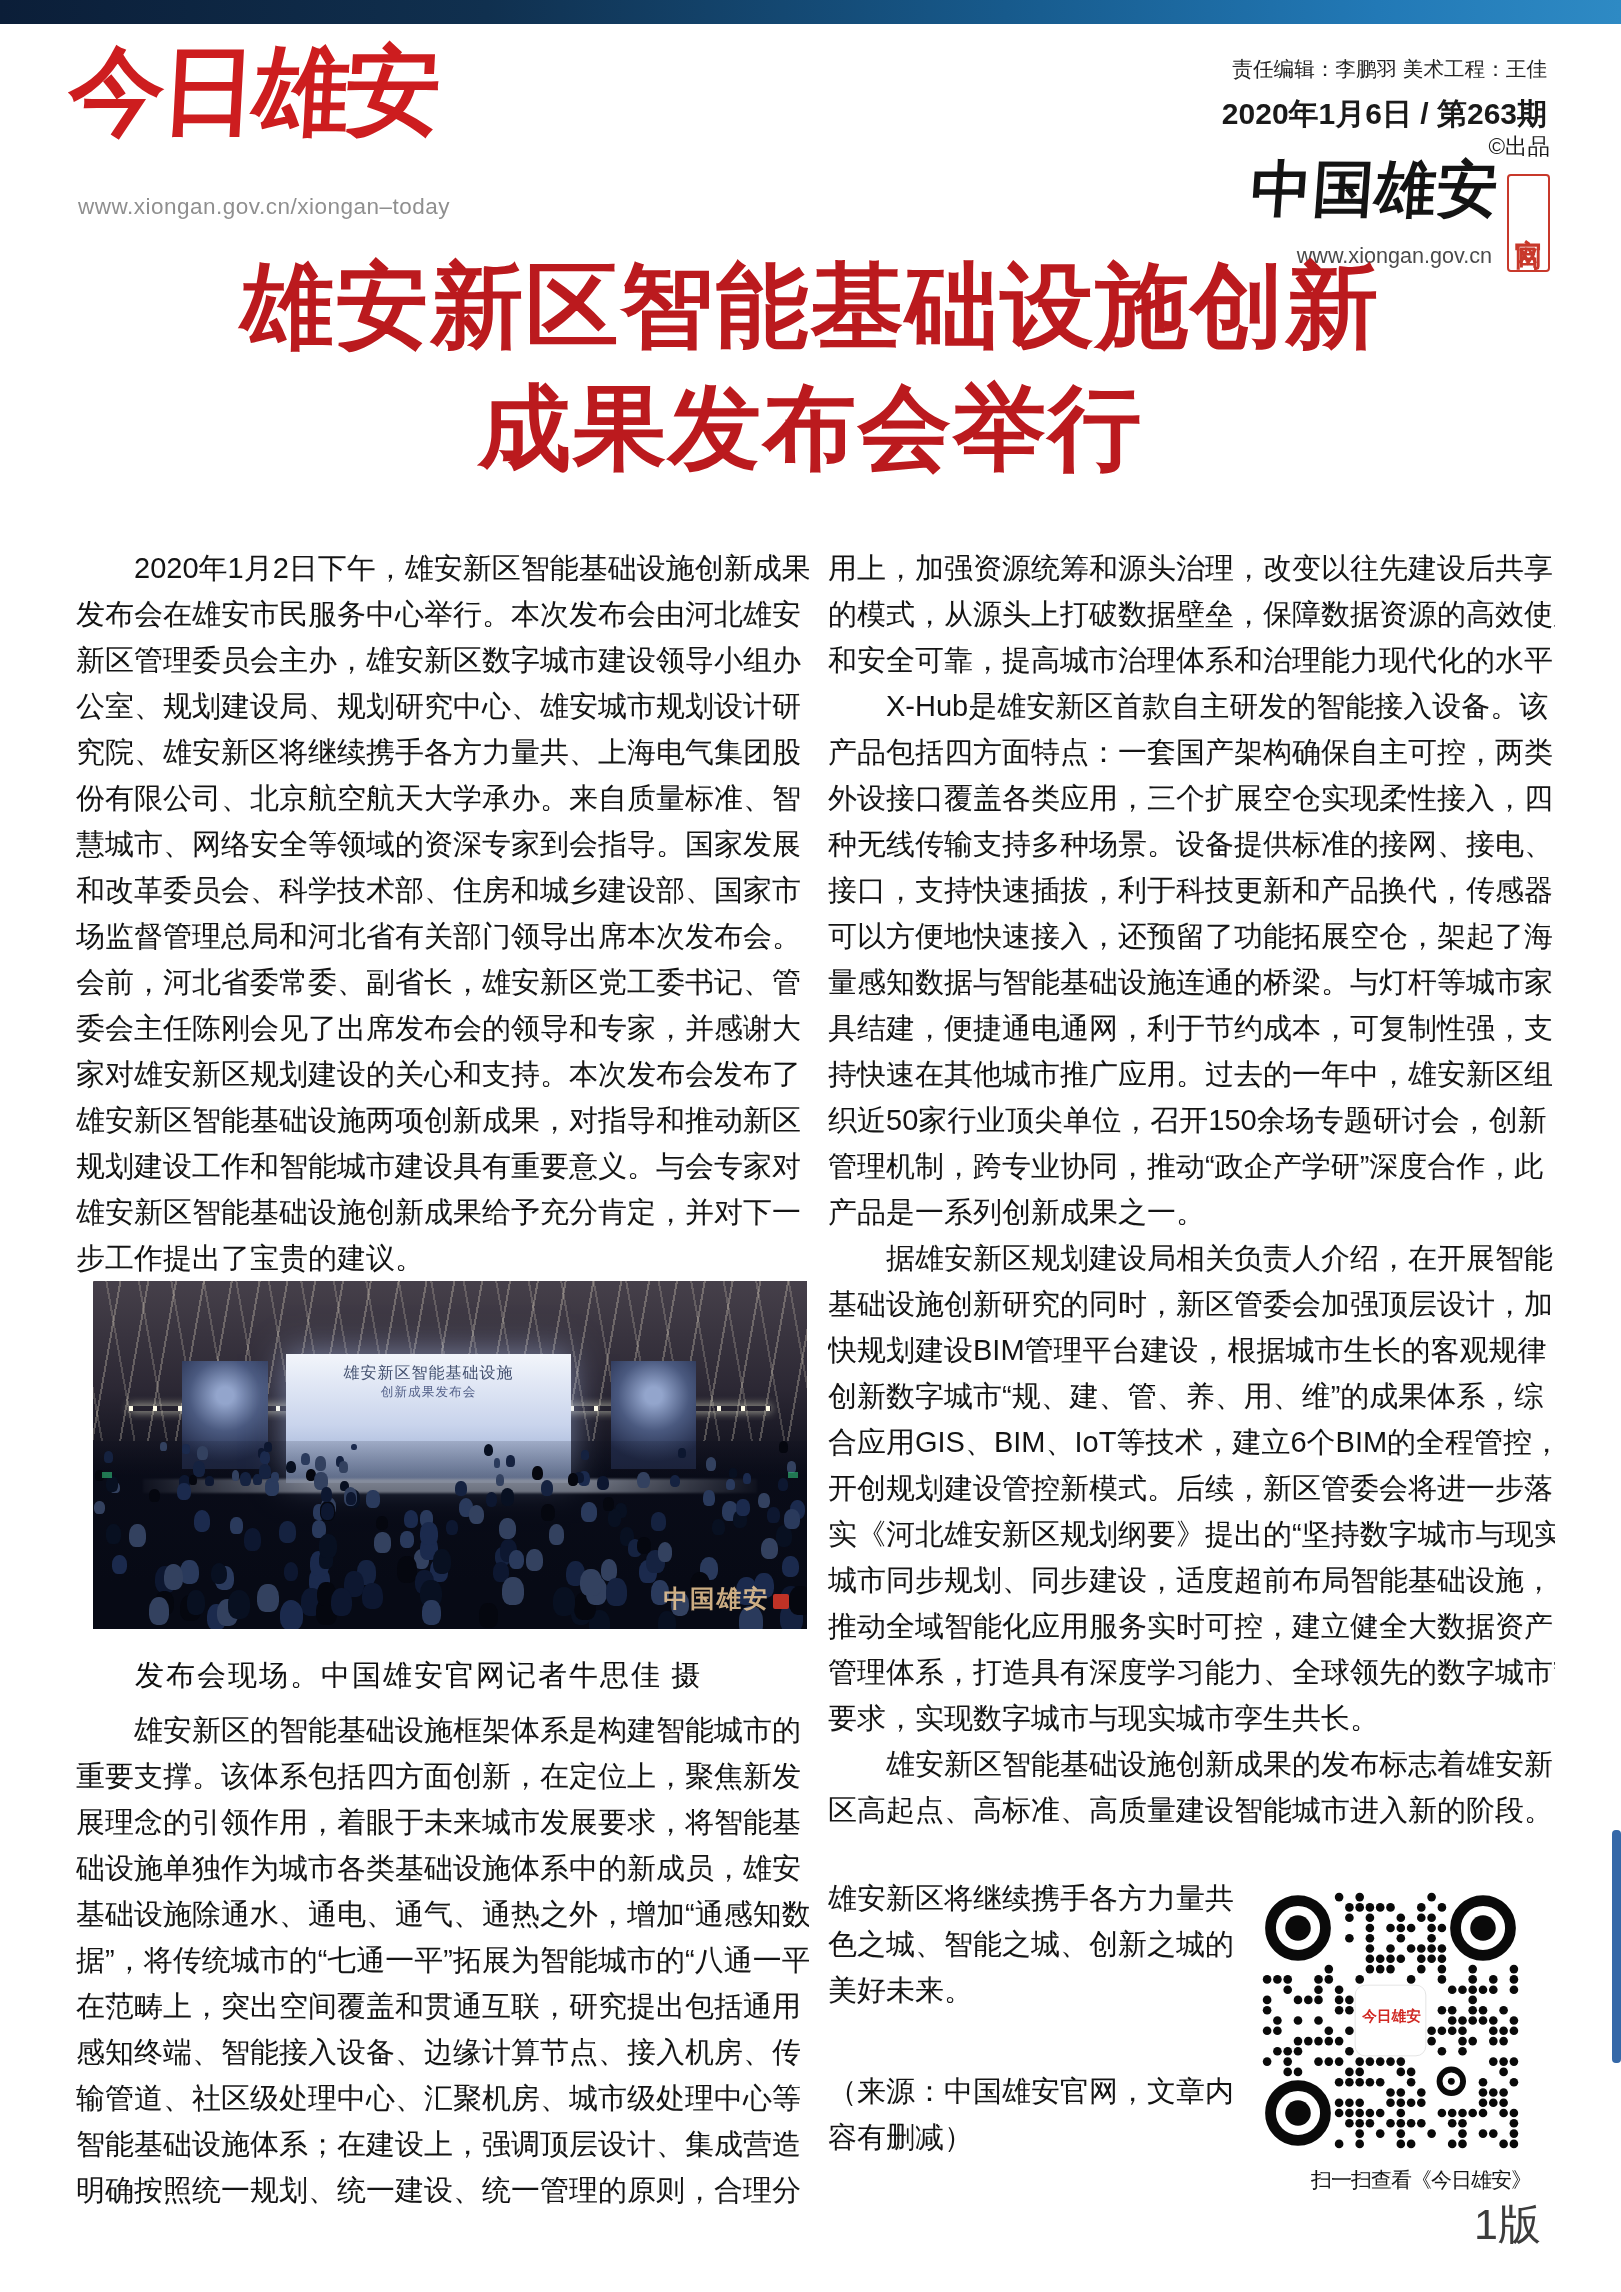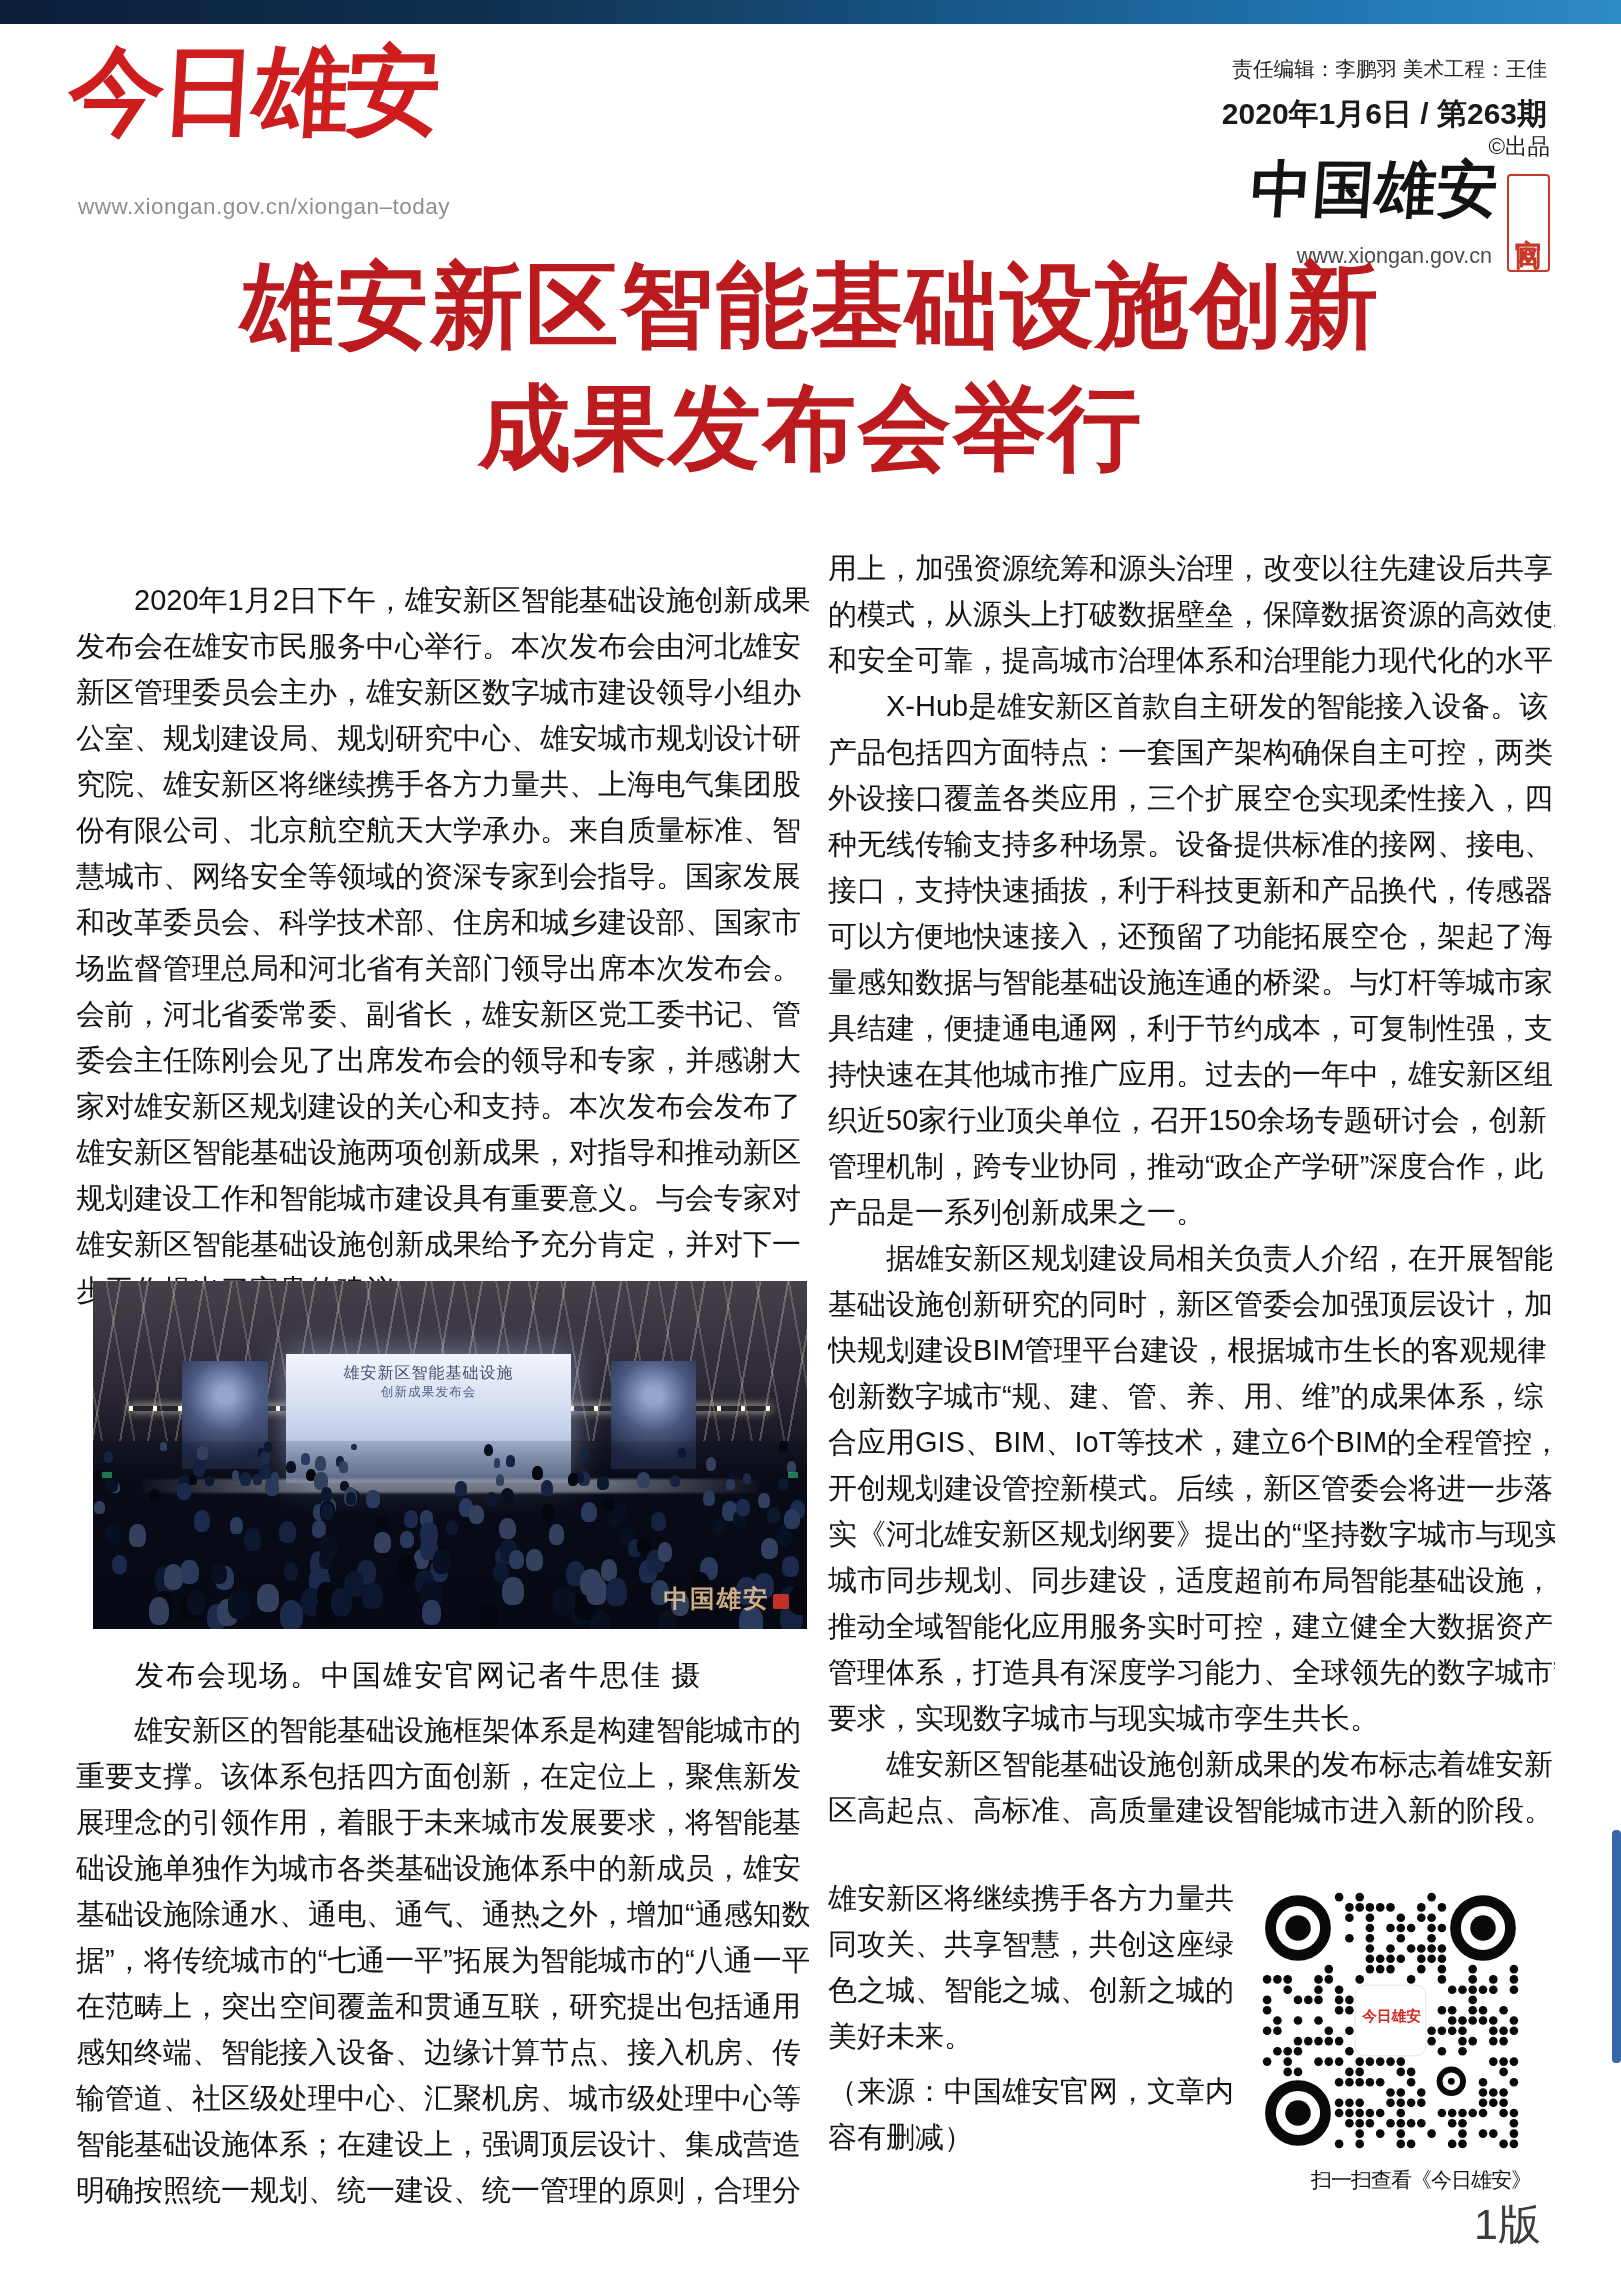--- a/index.html
+++ b/index.html
@@ -22,21 +22,21 @@
         color:#c8392b;font-weight:bold;font-size:27.4px;display:flex;align-items:center;justify-content:center;
         writing-mode:vertical-rl;text-orientation:upright;letter-spacing:5.9px;background:#fff;}
   .brand-url{position:absolute;right:129px;top:243px;font-size:21.6px;color:#4a4a4a;white-space:nowrap;}
   
   .headline{position:absolute;left:0;top:253px;width:1621px;text-align:center;
             font-family:Liberation Mono, monospace;font-weight:900;color:#bb1a1e;}
   .headline .h1{font-size:93px;line-height:122px;white-space:nowrap;letter-spacing:2px;}
   .headline .h2{font-size:93px;line-height:122px;white-space:nowrap;letter-spacing:2px;}
   
   .bline{height:46px;line-height:46px;font-size:29px;color:#141414;white-space:nowrap;overflow:hidden;}
-  .col-left-1{position:absolute;left:76px;top:577px;width:733px;}
+  .col-left-1{position:absolute;left:76px;top:545px;width:733px;}
   .col-left-2{position:absolute;left:76px;top:1707px;width:733px;}
   .col-right{position:absolute;left:828px;top:545px;width:727px;}
   .col-right-narrow{position:absolute;left:828px;top:1875px;width:436px;}
   .source-note{position:absolute;left:828px;top:2068px;width:470px;}
   
   .photo{position:absolute;left:93px;top:1281px;width:714px;height:348px;background:#0a0c18;overflow:hidden;}
   .ph-ceiling{position:absolute;left:0;top:0;width:100%;height:56%;
       background:linear-gradient(180deg,#46404a 0%,#2c2834 55%,rgba(18,18,32,0) 100%);}
   .ph-beams{position:absolute;left:-8%;top:0;width:116%;height:46%;opacity:.85;
       background:repeating-linear-gradient(100deg,rgba(255,244,218,.30) 0 2px,transparent 2px 27.4px),
@@ -342,21 +342,20 @@
       <div class="bline">实《河北雄安新区规划纲要》提出的“坚持数字城市与现实</div>
       <div class="bline">城市同步规划、同步建设，适度超前布局智能基础设施，</div>
       <div class="bline">推动全域智能化应用服务实时可控，建立健全大数据资产</div>
       <div class="bline">管理体系，打造具有深度学习能力、全球领先的数字城市”</div>
       <div class="bline">要求，实现数字城市与现实城市孪生共长。</div>
       <div class="bline">　　雄安新区智能基础设施创新成果的发布标志着雄安新</div>
       <div class="bline">区高起点、高标准、高质量建设智能城市进入新的阶段。</div>
     </div>
   <div class="col-right-narrow">
       <div class="bline">雄安新区将继续携手各方力量共</div>
-      <div class="bline">同攻关、共享智慧，共创这座绿</div>
       <div class="bline">色之城、智能之城、创新之城的</div>
       <div class="bline">美好未来。</div>
     </div>
   <div class="source-note">
       <div class="bline">（来源：中国雄安官网，文章内</div>
       <div class="bline">容有删减）</div>
     </div>
 
   <div class="qr-box" id="qr-box"><svg viewBox="0 0 262 262" width="257" height="257">
         <circle cx="78.6" cy="5.2" r="4.4" fill="#0a0a0a"></circle>

